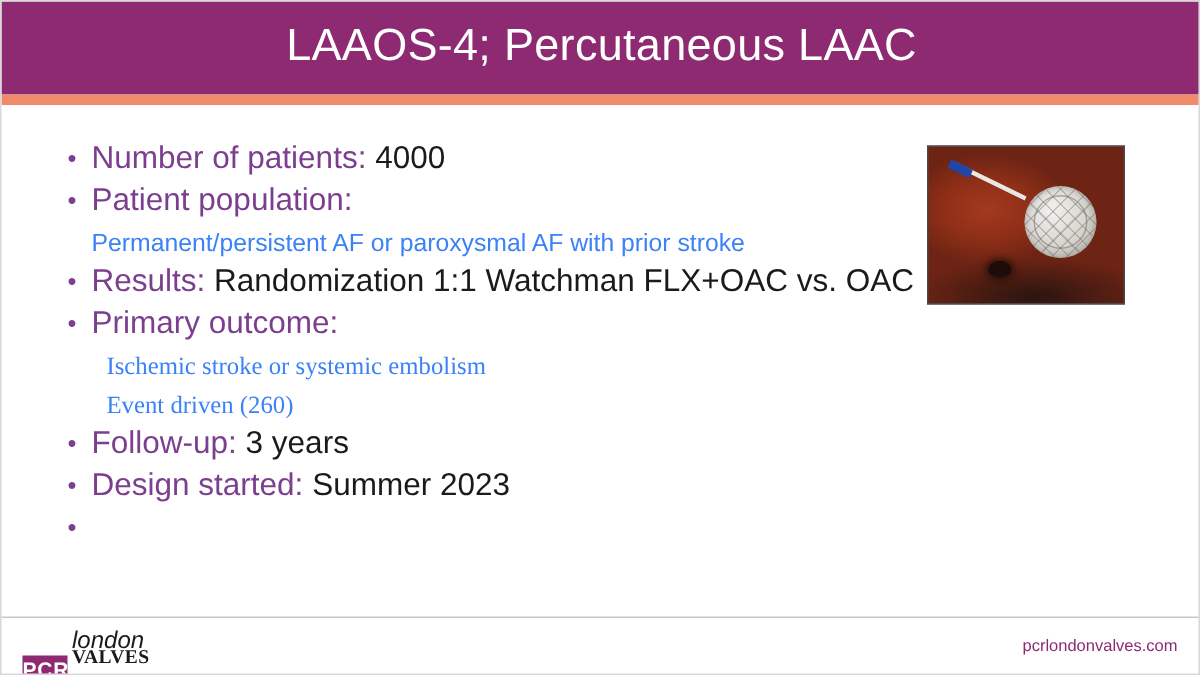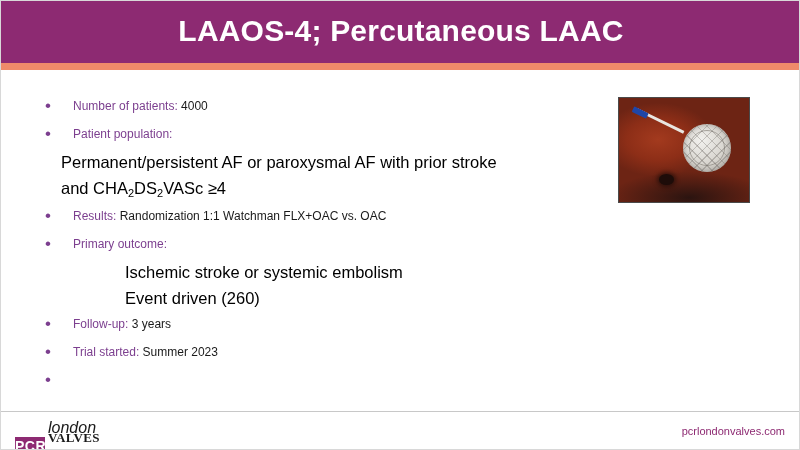--- a/index.html
+++ b/index.html
@@ -30,21 +30,21 @@
   .title-text {
     position: absolute;
     left: 0;
     top: 0;
     width: 800px;
     height: 62px;
     line-height: 60px;
     text-align: center;
     color: #ffffff;
     font-size: 30px;
-    font-weight: bold;
+    font-weight: normal;
     letter-spacing: 0.2px;
   }
   .accent-bar {
     position: absolute;
     left: 0;
     top: 62px;
     width: 800px;
     height: 7px;
     background: #ef8a6a;
   }
@@ -61,39 +61,39 @@
   }
   .bullet-dot {
     width: 16px;
     min-width: 16px;
     color: #7c3f8f;
     font-size: 17px;
     line-height: 26px;
     text-align: left;
   }
   .bullet-body {
-    font-size: 12px;
+    font-size: 21px;
     line-height: 26px;
     color: #1a1a1a;
-    margin-left: 12px;
   }
   .lead {
     color: #7c3f8f;
   }
   .plain {
     color: #1a1a1a;
   }
   .sub-line {
     margin-left: 16px;
     font-size: 16.5px;
     line-height: 26px;
-    color: #000000;
+    color: #3b82f6;
   }
   .sub-line.indented {
-    margin-left: 80px;
+    margin-left: 26px;
+    font-family: Liberation Serif, serif;
   }
   sub {
     font-size: 11px;
     vertical-align: baseline;
     position: relative;
     top: 3px;
   }
   .photo {
     position: absolute;
     left: 617px;
@@ -233,42 +233,41 @@
     <div class="bullet-row">
       <span class="bullet-dot">•</span>
       <span class="bullet-body"><span class="lead">Number of patients:</span> <span class="plain">4000</span></span>
     </div>
 
     <div class="bullet-row">
       <span class="bullet-dot">•</span>
       <span class="bullet-body"><span class="lead">Patient population:</span></span>
     </div>
     <div class="sub-line">Permanent/persistent AF or paroxysmal AF with prior stroke</div>
-    <div class="sub-line"><span>and CHA</span><sub>2</sub><span>DS</span><sub>2</sub><span>VASc ≥4</span></div>
 
     <div class="bullet-row">
       <span class="bullet-dot">•</span>
       <span class="bullet-body"><span class="lead">Results:</span> <span class="plain">Randomization 1:1 Watchman FLX+OAC vs. OAC</span></span>
     </div>
 
     <div class="bullet-row">
       <span class="bullet-dot">•</span>
       <span class="bullet-body"><span class="lead">Primary outcome:</span></span>
     </div>
     <div class="sub-line indented">Ischemic stroke or systemic embolism</div>
     <div class="sub-line indented">Event driven (260)</div>
 
     <div class="bullet-row">
       <span class="bullet-dot">•</span>
       <span class="bullet-body"><span class="lead">Follow-up:</span> <span class="plain">3 years</span></span>
     </div>
 
     <div class="bullet-row">
       <span class="bullet-dot">•</span>
-      <span class="bullet-body"><span class="lead">Trial started:</span> <span class="plain">Summer 2023</span></span>
+      <span class="bullet-body"><span class="lead">Design started:</span> <span class="plain">Summer 2023</span></span>
     </div>
 
     <div class="bullet-row">
       <span class="bullet-dot">•</span>
     </div>
 
   </div>
 
   <div class="photo">
     <div class="tissue"></div>

